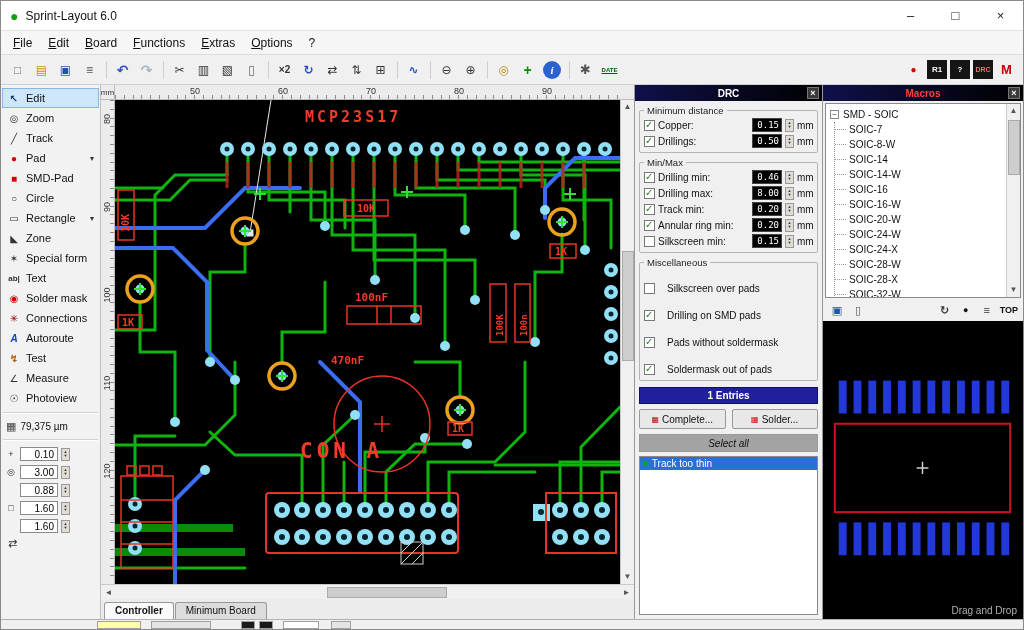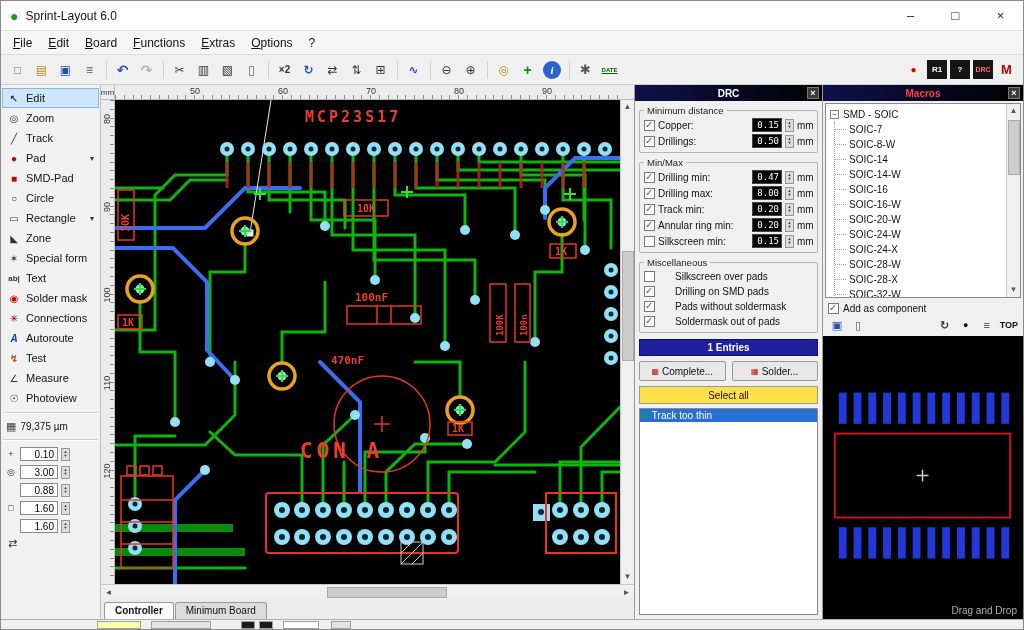--- a/index.html
+++ b/index.html
@@ -106,29 +106,29 @@
   .phead{height:16px;background:linear-gradient(90deg,#10104a,#000);color:#fff;font-size:10px;font-weight:bold;display:flex;align-items:center;justify-content:center;position:relative;flex:none;}
   .mac-head .ptitle{color:#ff4040;}
   .pclose{position:absolute;right:3px;top:2px;width:12px;height:12px;line-height:10px;text-align:center;color:#fff;border:1px solid #777;font-size:9px;background:#3a3a3a;}
   .pbody{flex:1;display:flex;flex-direction:column;padding:4px;overflow:hidden;}
   fieldset{border:1px solid #b5b5b5;border-radius:2px;margin:0 0 4px;padding:1px 4px 3px;}
   legend{font-size:9.5px;padding:0 3px;color:#222;}
   .drow{display:flex;align-items:center;gap:3px;height:16px;font-size:10px;color:#111;}
   .dlabel{flex:1;white-space:nowrap;}
   .dval{width:30px;background:#000;color:#fff;font-family:"DejaVu Sans Mono",monospace;font-size:9px;text-align:right;padding:1px 2px;border:1px solid #444;}
   .dunit{width:16px;}
-  .mrow{display:flex;align-items:center;gap:20px;height:15px;font-size:10px;color:#111;}
+  .mrow{display:flex;align-items:center;gap:12px;height:15px;font-size:10px;color:#111;margin-top:12px;}
   .cb{width:11px;height:11px;background:#fff;border:1px solid #777;display:inline-block;position:relative;flex:none;}
   .cb.checked::after{content:"✓";position:absolute;left:0;top:-2px;font-size:10px;color:#2d7d2d;font-weight:bold;}
   .entries{background:#20209f;color:#fff;text-align:center;font-size:10px;font-weight:bold;padding:2px 0;margin:2px 0 5px;border:1px solid #101060;}
   .btnrow{display:flex;gap:6px;margin-bottom:5px;}
   button{font-family:inherit;}
   .btnrow button{flex:1;display:flex;align-items:center;justify-content:center;gap:3px;font-size:10px;height:20px;background:#e8e8e8;border:1px solid #999;border-radius:2px;color:#111;}
   .red-ico{color:#c00000;font-size:8px;}
-  .selall{width:100%;height:18px;font-size:10px;background:#fde047;border:1px solid #999;margin-bottom:4px;color:#111;}
+  .selall{width:100%;height:18px;font-size:10px;background:#a3a3a3;border:1px solid #999;margin-bottom:4px;color:#111;font-style:italic;}
   .issues{flex:1;background:#fff;border:1px solid #8a8a8a;overflow:hidden;}
   .issue{display:flex;align-items:center;gap:4px;font-size:10px;padding:1px 3px;color:#111;}
   .issue.selected{background:#2a6fd6;color:#fff;}
   .isq{color:#00b000;font-size:8px;}
 
   
   .macros-panel{flex:1;}
   .tree{height:195px;display:flex;background:#fff;border:1px solid #8a8a8a;margin:2px;font-size:10px;color:#111;}
   .tree-items{flex:1;padding:3px 0 0 4px;overflow:hidden;}
   .troot{display:flex;align-items:center;gap:4px;height:15px;}
@@ -802,21 +802,21 @@
               </div>
             </div>
         </fieldset>
         <fieldset>
           <legend>Min/Max</legend>
           <div>
 
               <div class="drow">
                 <span class="cb checked"></span>
                 <span class="dlabel">Drilling min:</span>
-                <span class="dval">0.47</span>
+                <span class="dval">0.46</span>
                 <span class="spin"></span>
                 <span class="dunit">mm</span>
               </div>
 
               <div class="drow">
                 <span class="cb checked"></span>
                 <span class="dlabel">Drilling max:</span>
                 <span class="dval">8.00</span>
                 <span class="spin"></span>
                 <span class="dunit">mm</span>
@@ -930,24 +930,20 @@
               <div class="titem">SOIC-28-X</div>
 
               <div class="titem">SOIC-32-W</div>
             </div>
         </div>
         <div class="vtrack">
           <div class="varrow">▲</div>
           <div class="vthumb"></div>
           <div class="varrow" style="margin-top:auto">▼</div>
         </div>
-      </div>
-      <div class="addrow">
-        <span class="cb checked"></span>
-        <span>Add as component</span>
       </div>
       <div class="iconrow">
         <span class="mico save">▣</span>
         <span class="mico trash">▯</span>
         <span class="spacerx"></span>
         <span class="mico rotate">↻</span>
         <span class="mico side">●</span>
         <span class="mico">≡</span>
         <span class="toplbl">TOP</span>
       </div>

